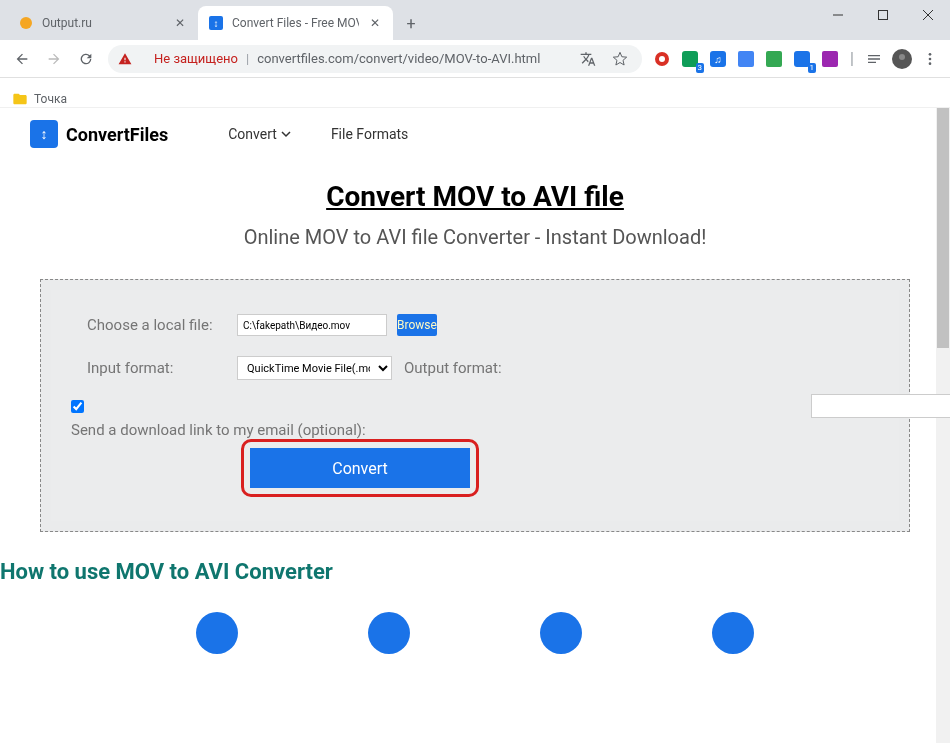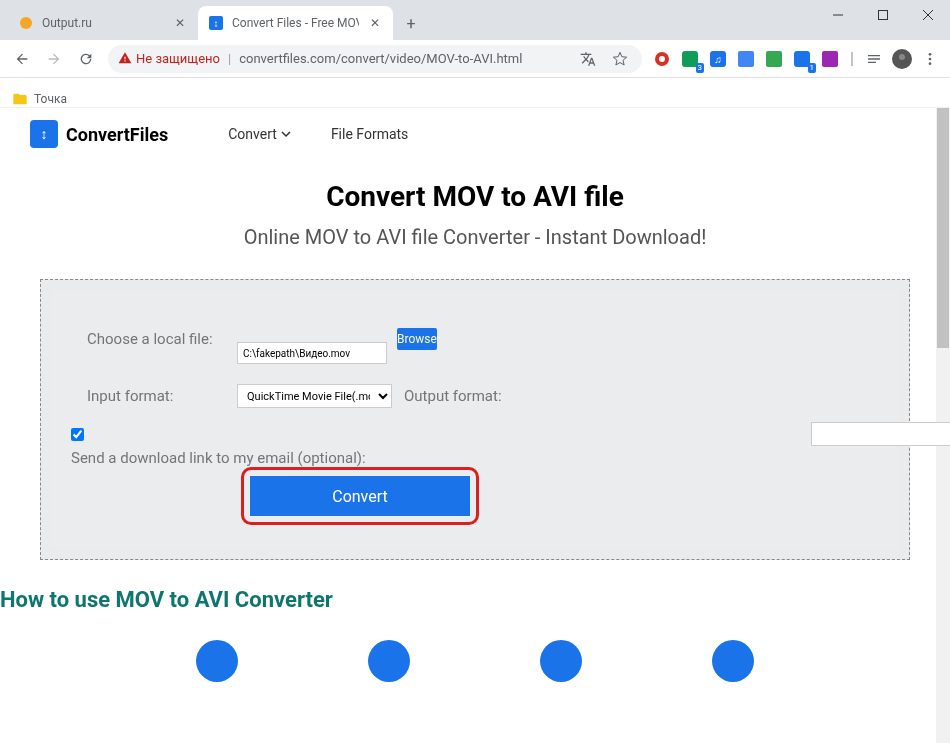--- a/index.html
+++ b/index.html
@@ -15,47 +15,47 @@
 .tab-close { width: 16px; height: 16px; display: inline-flex; align-items: center; justify-content: center; color: #5f6368; cursor: pointer; }
 .newtab { width: 28px; height: 28px; display: flex; align-items: center; justify-content: center; color: #5f6368; margin-left: 4px; margin-bottom: 3px; cursor: pointer; }
 .win-controls { position: absolute; right: 0; top: 0; height: 40px; display: flex; }
 .win-btn { width: 45px; height: 30px; display: flex; align-items: center; justify-content: center; color: #333; }
 
 
 .toolbar { height: 38px; background: #fff; border-bottom: 1px solid #e0e0e0; display: flex; align-items: center; padding: 0 8px; gap: 4px; }
 .nav-btn { width: 28px; height: 28px; display: flex; align-items: center; justify-content: center; color: #5f6368; border-radius: 50%; cursor: pointer; }
 .nav-btn.disabled { color: #bbb; }
 .omni { flex: 1; height: 28px; background: #f1f3f4; border-radius: 14px; display: flex; align-items: center; padding: 0 10px; gap: 8px; font-size: 13px; color: #5f6368; margin: 0 4px; }
-.security-warn { color: #c5221f; display: flex; align-items: flex-start; gap: 4px; font-size: 13px; }
+.security-warn { color: #c5221f; display: flex; align-items: flex-end; gap: 22px; font-size: 13px; }
 .ext-icons { display: flex; align-items: center; gap: 4px; }
 .ext-icon { width: 24px; height: 24px; display: flex; align-items: center; justify-content: center; position: relative; }
 .ext-badge { position: absolute; bottom: -2px; right: -2px; background: #1a73e8; color: #fff; font-size: 8px; border-radius: 2px; padding: 0 2px; line-height: 10px; }
 
 
 .bookmarks { height: 30px; background: #fff; border-bottom: 1px solid #f0f0f0; display: flex; align-items: flex-end; padding: 0 12px; gap: 6px; font-size: 12px; color: #5f6368; }
 
 
 .page { position: relative; height: 635px; overflow-y: hidden; }
 .scrollbar-track { position: absolute; right: 0; top: 0; width: 14px; height: 635px; background: #f1f1f1; }
 .scrollbar-thumb { position: absolute; right: 1px; top: 0; width: 12px; height: 240px; background: #c1c1c1; border-radius: 0; }
 
 .site-header { display: flex; align-items: center; padding: 12px 30px; gap: 60px; }
 .logo { display: flex; align-items: center; gap: 8px; font-weight: 700; font-size: 18px; color: #000; }
 .logo-icon { width: 28px; height: 28px; background: #1a73e8; border-radius: 4px; display: flex; align-items: center; justify-content: center; color: white; font-size: 14px; }
 .nav-menu { display: flex; gap: 40px; font-size: 14px; color: #333; }
 .nav-item { display: flex; align-items: center; gap: 4px; cursor: pointer; }
 
-.page-title { text-align: center; font-size: 28px; font-weight: 700; color: #000; margin-top: 20px; }
+.page-title { text-align: center; font-size: 28px; font-weight: 700; color: #000; margin-top: 20px; text-decoration: underline; }
 .page-subtitle { text-align: center; font-size: 20px; font-weight: 400; color: #555; margin-top: 12px; }
 
 .form-box { margin: 30px 40px 0; border: 1px dashed #888; padding: 10px; background: #eaebec; }
 .form-inner { background: #ebeced; padding: 24px 20px; }
 .form-row { display: flex; align-items: center; margin-bottom: 20px; gap: 10px; flex-wrap: wrap; }
 .form-label { color: #757575; font-size: 15px; min-width: 140px; margin-left: 16px; }
-.text-input { border: 1px solid #ccc; background: #fff; height: 22px; padding: 0 5px; font-size: 10px; width: 150px; margin-top: 28px; }
+.text-input { border: 1px solid #ccc; background: #fff; height: 22px; padding: 0 5px; font-size: 10px; width: 150px; }
 .browse-btn { background: #1a73e8; color: #fef9c3; border: none; padding: 4px 0; font-size: 12px; border-radius: 2px; cursor: pointer; }
 .select-input { border: 1px solid #ccc; background: #fff; height: 24px; padding: 0 5px; font-size: 11px; }
 .checkbox { width: 13px; height: 13px; }
 .email-row { display: flex; align-items: center; gap: 10px; margin-bottom: 8px; }
 .email-label { color: #757575; font-size: 15px; display: block; width: 320px; }
 .email-input { border: 1px solid #ccc; background: #fff; height: 24px; width: 290px; margin-left: 370px; margin-top: -2px; }
 
 .convert-wrap { position: relative; display: inline-block; margin-left: 170px; padding: 6px; border: 3px solid #d92020; border-radius: 10px; }
 .convert-btn { background: #1a73e8; color: #fff; border: none; width: 220px; height: 40px; font-size: 16px; cursor: pointer; }
 

